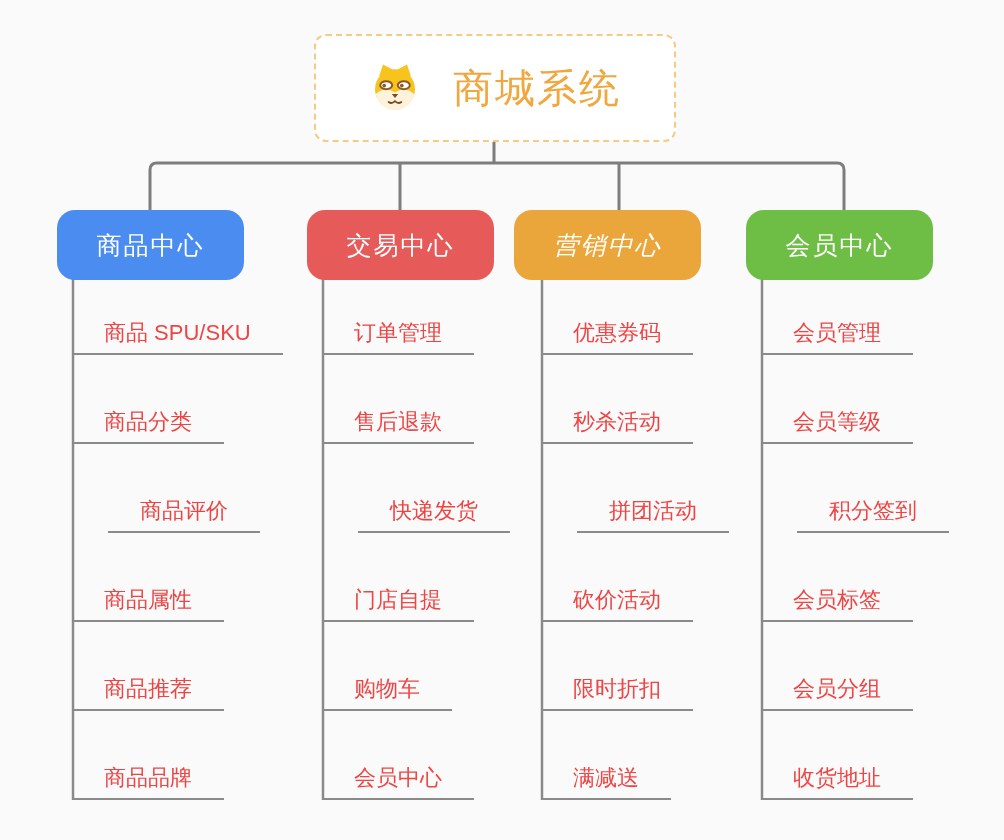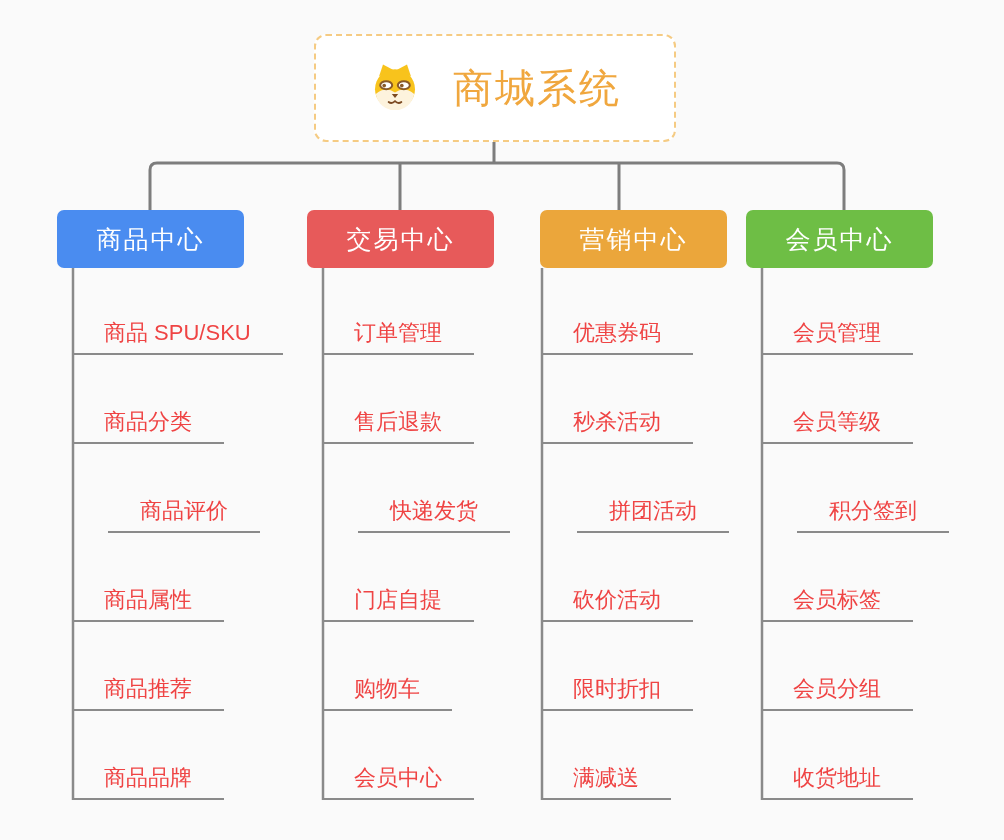--- a/index.html
+++ b/index.html
@@ -36,33 +36,33 @@
   .root-title{
     font-size:40px;
     color:#f0a73e;
     letter-spacing:2px;
     white-space:nowrap;
   }
   
   .branch-box{
     position:absolute;
     top:210px;
-    width:187px;height:58px;
-    border-radius:7px;
+    width:187px;height:70px;
+    border-radius:18px;
     display:flex;
     align-items:center;
     justify-content:center;
     color:#ffffff;
     font-size:25px;
     letter-spacing:2px;
     white-space:nowrap;
   }
   .b0{left:57px;}
   .b1{left:307px;text-align:center;}
-  .b2{left:540px;}
+  .b2{left:514px;font-style:italic;}
   .b3{left:746px;}
   
   .leaf{
     position:absolute;
     height:40px;
     box-sizing:border-box;
     display:flex;
     align-items:flex-end;
     justify-content:center;
     padding:0 32px 5px 32px;

